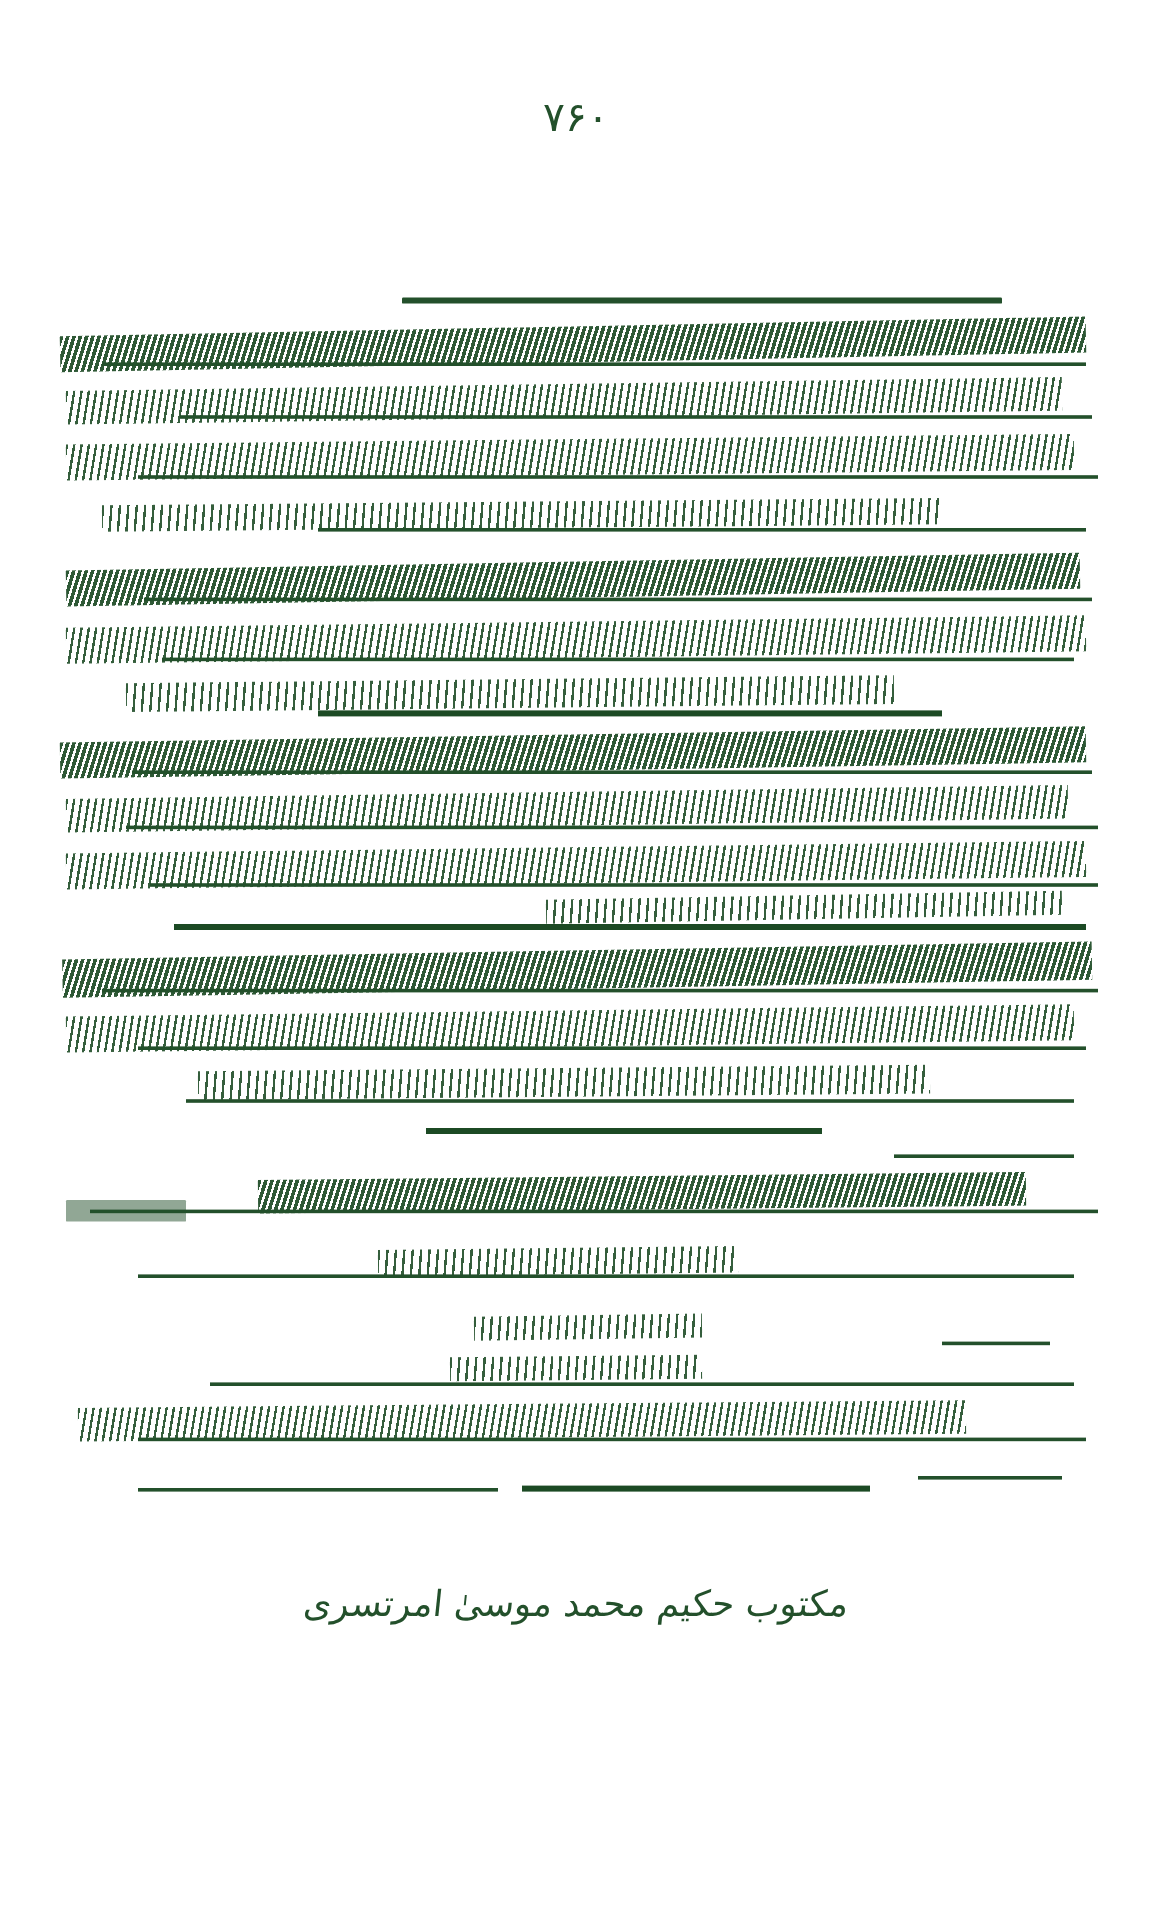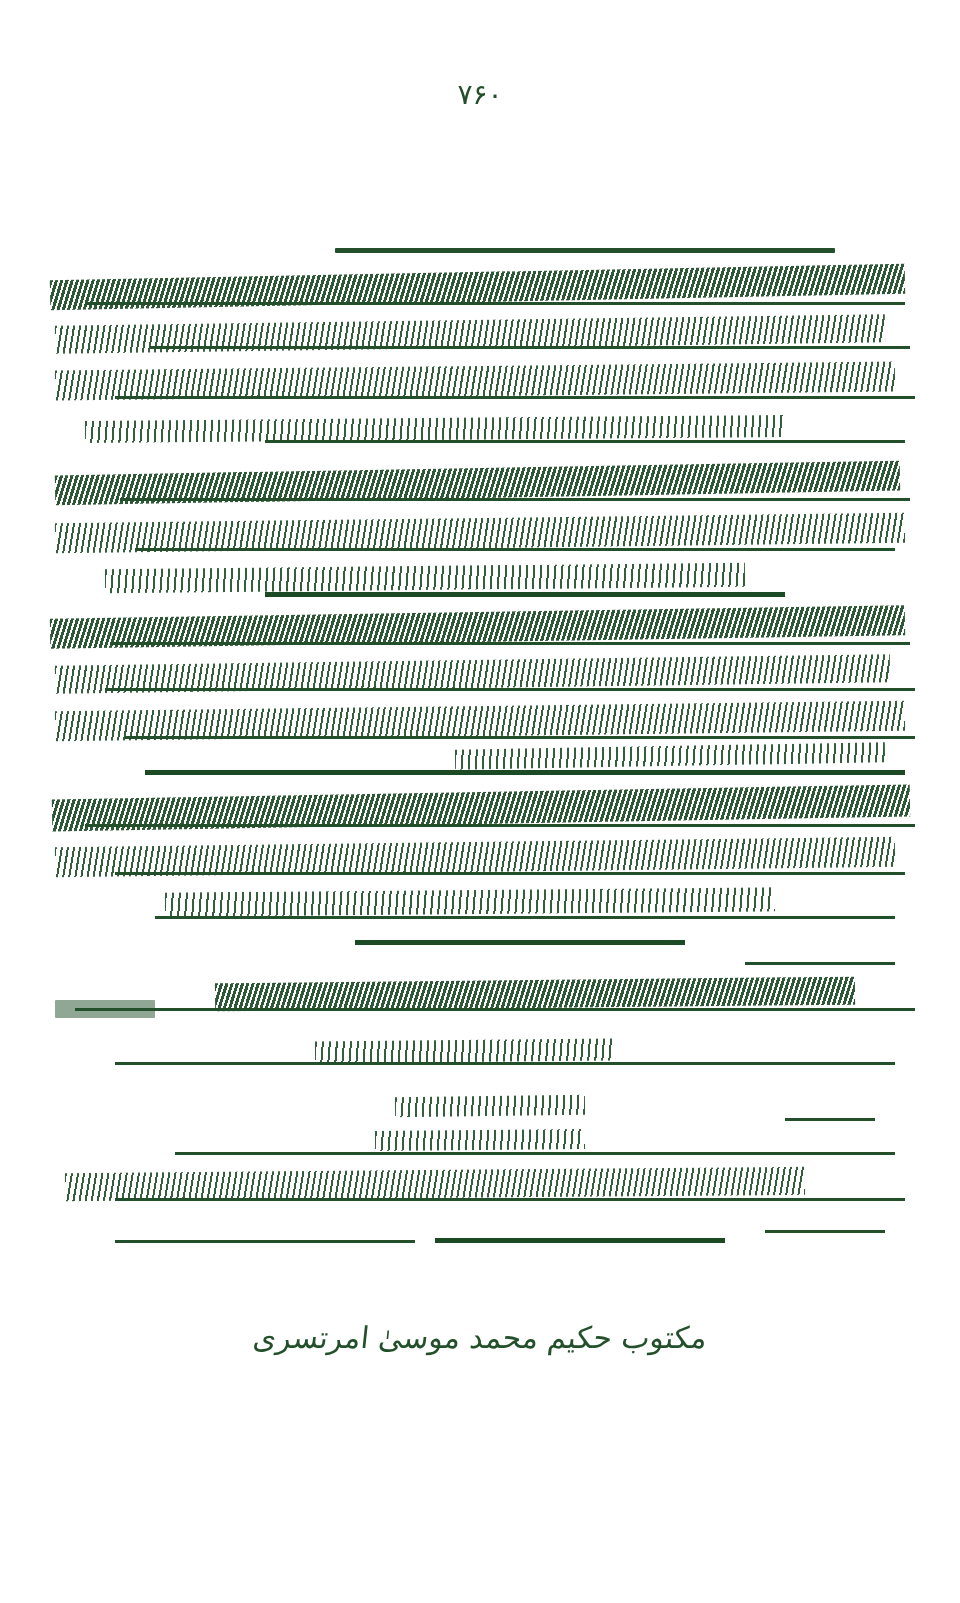--- a/index.html
+++ b/index.html
@@ -22,21 +22,21 @@
     background: #ffffff;
   }
   
   .page-number {
     position: absolute;
     top: 78px;
     left: 0;
     width: 960px;
     text-align: center;
     font-family: "DejaVu Sans", sans-serif;
-    font-size: 28px;
+    font-size: 34px;
     letter-spacing: 2px;
     color: #23502b;
     direction: rtl;
   }
   
   .manuscript {
     position: absolute;
     top: 240px;
     left: 50px;
     width: 865px;

